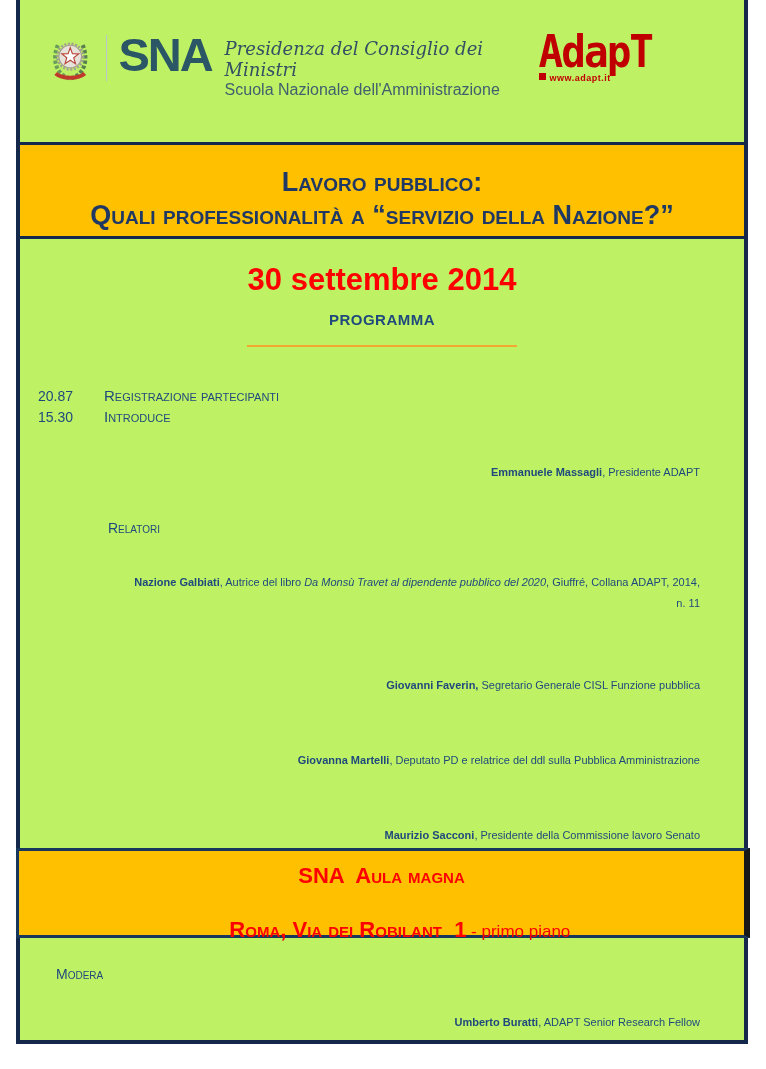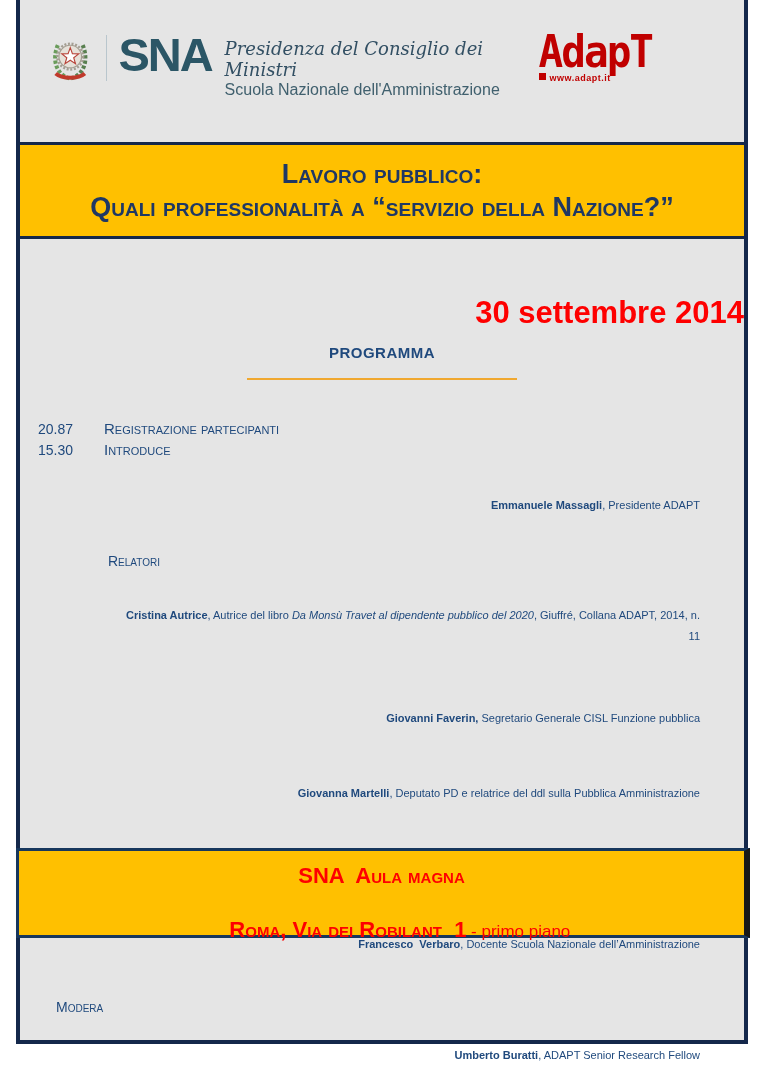--- a/index.html
+++ b/index.html
@@ -9,21 +9,21 @@
     font-family: "Liberation Sans", sans-serif;
     position: relative;
   }
   .page {
     position: absolute;
     left: 16px; top: 0;
     width: 732px; height: 1044px;
     border-left: 4px solid #14284B;
     border-right: 4px solid #14284B;
     border-bottom: 4px solid #14284B;
-    background: #e5e5e5;
+    background: #bef264;
   }
   
   .masthead {
     height: 142px;
     display: flex;
     align-items: flex-start;
     padding: 30px 0 0 26px;
   }
   .emblem { width: 52px; height: 56px; margin-top: 1px; }
   .logo-divider { width: 2px; height: 46px; background: #b9c6cd; margin: 5px 11px 0 11px; }
@@ -47,32 +47,32 @@
   .adapt-url-row { display: flex; align-items: flex-start; margin-top: 2px; }
   .adapt-square { width: 7px; height: 7px; background: #C00000; margin-right: 4px; }
   .adapt-url { font-size: 9px; font-weight: bold; color: #C00000; letter-spacing: 0.5px; }
   
   .title-banner {
     background: #FFC000;
     border-top: 3px solid #14284B;
     border-bottom: 3px solid #14284B;
     height: 97px;
     text-align: center;
-    padding-top: 13px;
+    padding-top: 21px;
   }
   .banner-line {
     font-variant: small-caps;
     font-weight: bold;
     font-size: 27px; line-height: 33px;
     color: #1F3864;
     white-space: pre-wrap;
   }
   
   .event-date {
-    margin-top: 57px; text-align: right;
+    margin-top: 24px; text-align: center;
     font-size: 31px; line-height: 33px; font-weight: bold; color: #FE0000;
   }
   .program-heading-wrap {
     width: 270px; margin: 15px auto 0 auto;
     text-align: center; padding-bottom: 16px;
     border-bottom: 2px solid #F0A830;
   }
   .program-heading {
     font-size: 15px; font-weight: bold; color: #1F497D; letter-spacing: 0.5px;
   }
@@ -162,21 +162,21 @@
       <span class="time">15.30</span><span class="slot-label">Introduce</span>
     </div>
 
     <p class="person" style="margin-top:14px;">
       <span class="name">Emmanuele Massagli</span><span>, Presidente ADAPT</span>
     </p>
 
     <div class="section-label" style="margin-top:15px;">Relatori</div>
 
     <p class="person" style="margin-top:14px;">
-      <span class="name">Cristina Autrice</span><span>, Autrice del libro </span><span class="book-title">Da Monsù Travet al dipendente pubblico del 2020</span><span>, Giuffré, Collana ADAPT, 2014, n. 11</span>
+      <span class="name">Nazione Galbiati</span><span>, Autrice del libro </span><span class="book-title">Da Monsù Travet al dipendente pubblico del 2020</span><span>, Giuffré, Collana ADAPT, 2014, n. 11</span>
     </p>
 
     <p class="person" style="margin-top:19px;">
       <span class="name">Giovanni Faverin,</span><span> Segretario Generale CISL Funzione pubblica</span>
     </p>
 
     <p class="person" style="margin-top:12px;">
       <span class="name">Giovanna Martelli</span><span>, Deputato PD e relatrice del ddl sulla Pubblica Amministrazione</span>
     </p>
 

